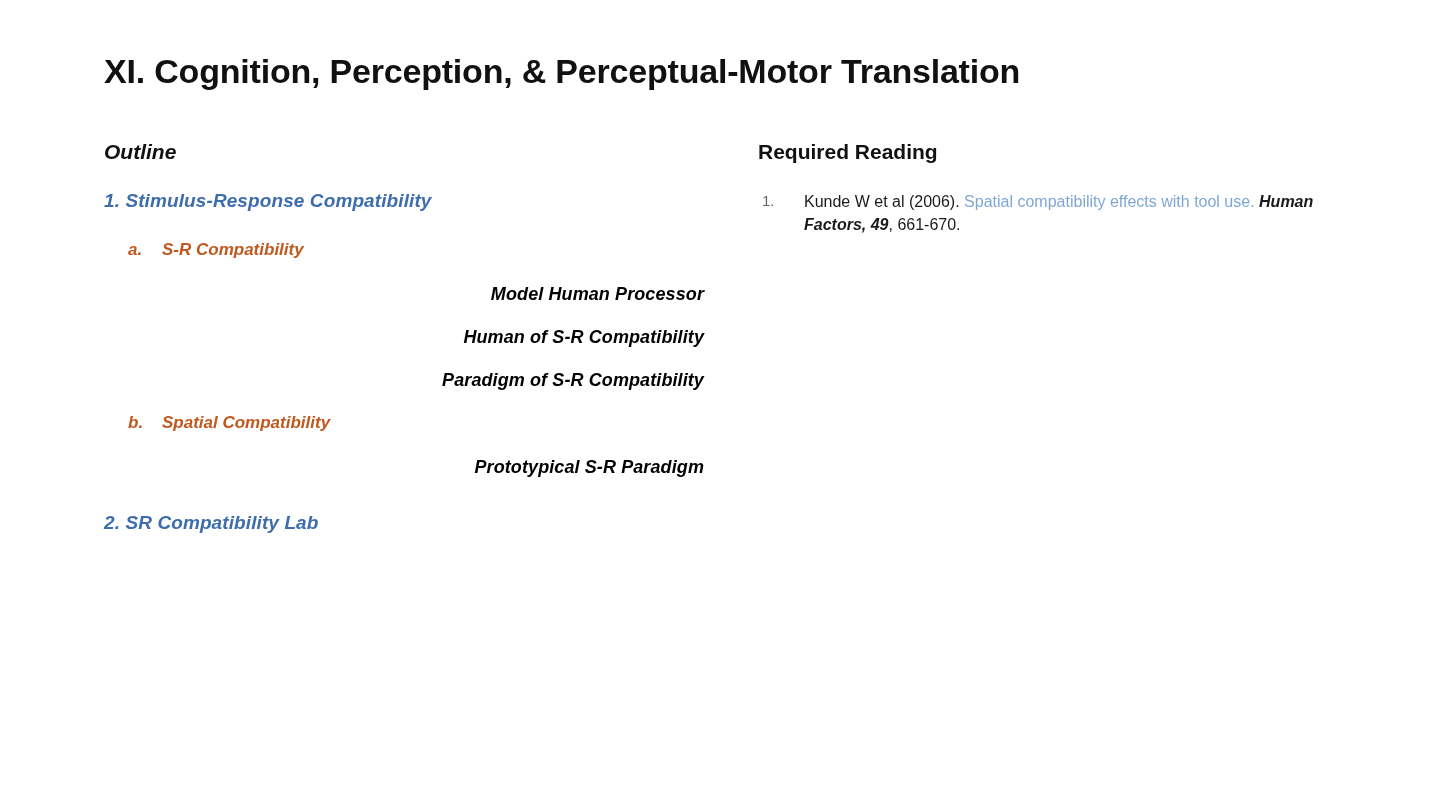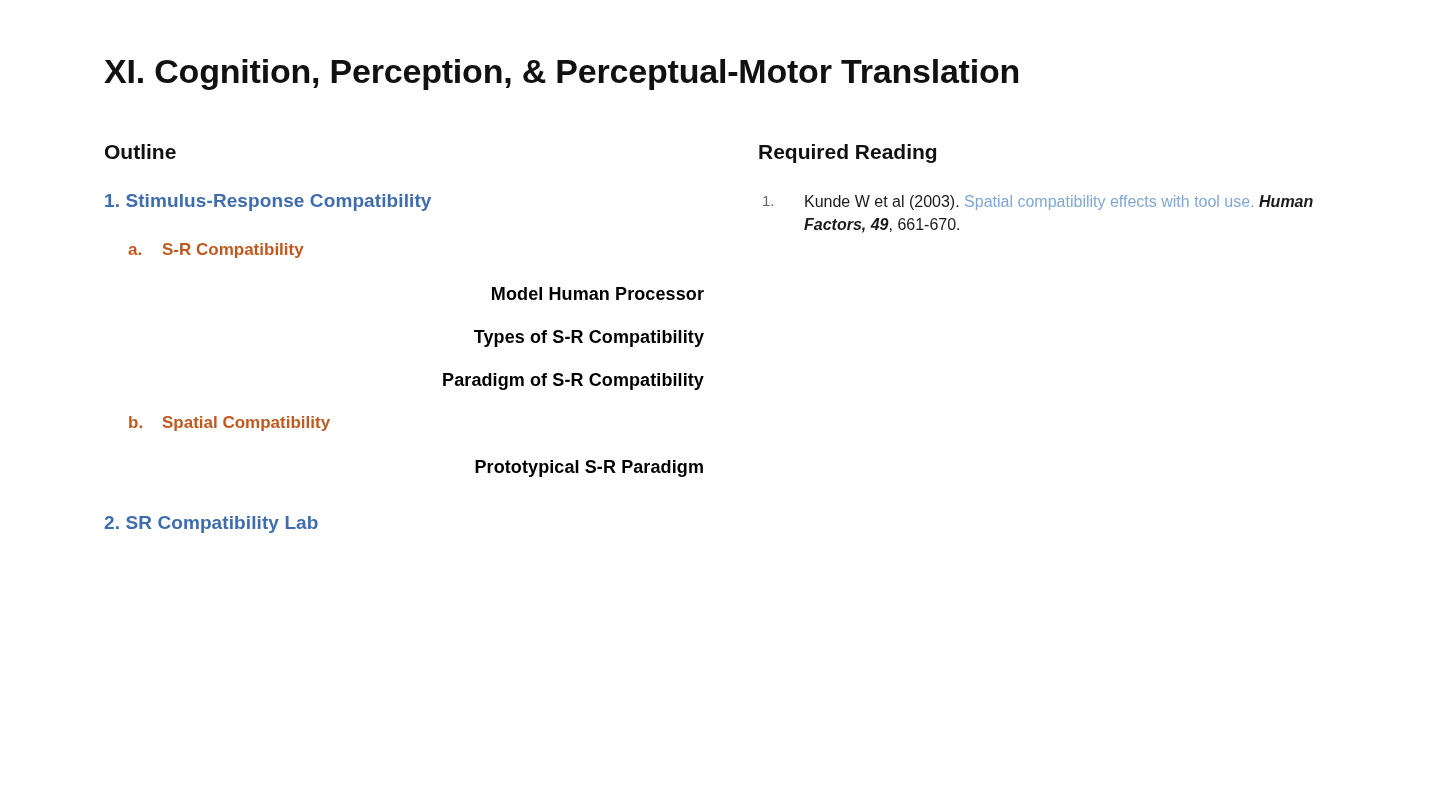--- a/index.html
+++ b/index.html
@@ -31,20 +31,21 @@
     font-weight: bold;
     color: #111111;
     letter-spacing: -0.2px;
     white-space: nowrap;
   }
   .col-left {
     position: absolute;
     left: 84px;
     top: 140px;
     width: 600px;
+    font-style: italic;
   }
   .col-right {
     position: absolute;
     left: 738px;
     top: 140px;
     width: 620px;
   }
   .col-heading {
     font-size: 21px;
     font-weight: bold;
@@ -125,38 +126,38 @@
     <div class="col-heading">Outline</div>
 
     <div class="lvl1">1. Stimulus-Response Compatibility</div>
 
     <div class="lvl2">
       <span class="marker">a.</span>
       <span class="txt">S-R Compatibility</span>
     </div>
 
     <div class="lvl3">Model Human Processor</div>
-    <div class="lvl3">Types of S-R Compatibility</div>
+    <div class="lvl3">Human of S-R Compatibility</div>
     <div class="lvl3">Paradigm of S-R Compatibility</div>
 
     <div class="lvl2">
       <span class="marker">b.</span>
       <span class="txt">Spatial Compatibility</span>
     </div>
 
     <div class="lvl3">Prototypical S-R Paradigm</div>
 
     <div class="lvl1 lvl1-last">2. SR Compatibility Lab</div>
   </div>
 
   <div class="col-right">
     <div class="col-heading">Required Reading</div>
 
     <div class="reading-item">
       <span class="reading-num">1.</span>
-      <span>Kunde W et al (2003).</span>
+      <span>Kunde W et al (2006).</span>
       <span class="ref-link">Spatial compatibility effects with tool use.</span>
       <span class="ref-italic">Human Factors,</span>
       <span class="ref-vol">49</span><span>, 661-670.</span>
     </div>
   </div>
 
 </div>
 
 </body></html>

